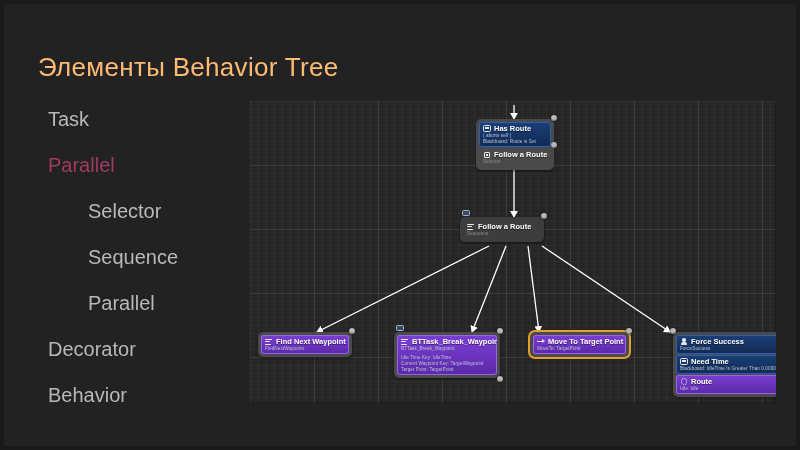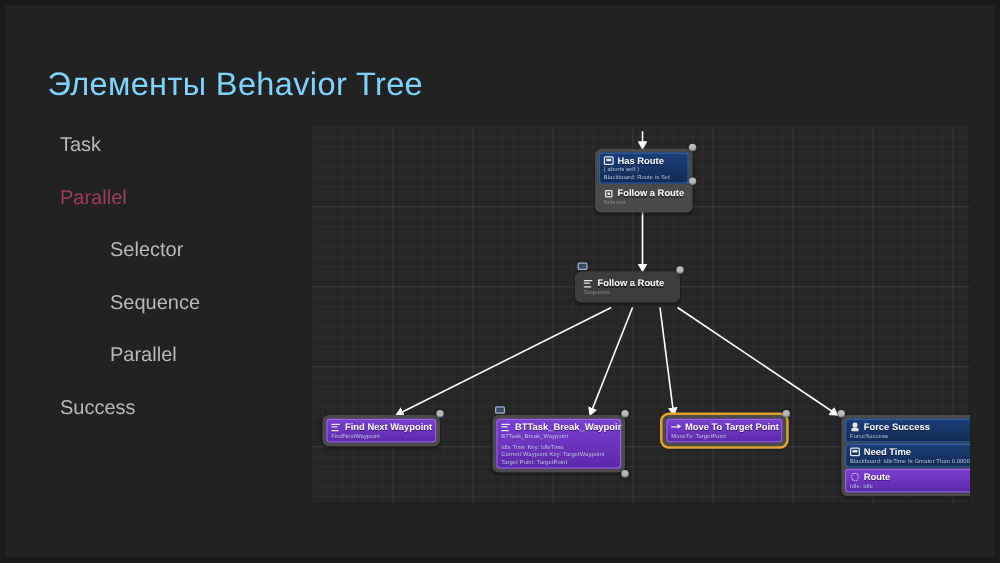--- a/index.html
+++ b/index.html
@@ -12,28 +12,28 @@
   .slide {
     position: absolute;
     left: 4px; top: 4px;
     width: 792px; height: 442px;
     background: #222222;
   }
   .title {
     position: absolute;
     left: 34px; top: 48px;
     font-size: 26px;
-    color: #7dd3fc;
+    color: #fdba74;
     letter-spacing: 0.3px;
     white-space: nowrap;
   }
   
   .outline { position: absolute; left: 44px; top: 105px; width: 200px; }
   .outline-item {
-    font-size: 16px;
+    font-size: 20px;
     color: #b9b9b9;
     line-height: 1;
     margin-bottom: 26px;
     white-space: nowrap;
   }
   .outline-item.lvl1 { padding-left: 0px; }
   .outline-item.lvl2 { padding-left: 40px; }
   .outline-item.accent { color: #9e3a63; }
 
   
@@ -174,21 +174,22 @@
 <div class="slide">
 
   <div class="title">Элементы Behavior Tree</div>
 
   <div class="outline">
     <div class="outline-item lvl1">Task</div>
     <div class="outline-item lvl1 accent">Parallel</div>
     <div class="outline-item lvl2">Selector</div>
     <div class="outline-item lvl2">Sequence</div>
     <div class="outline-item lvl2">Parallel</div>
-    <div class="outline-item lvl1">Success</div>
+    <div class="outline-item lvl1">Decorator</div>
+    <div class="outline-item lvl1">Behavior</div>
   </div>
 
   <div class="canvas">
     <div class="grid-fine"></div>
     <div class="grid-coarse"></div>
 
     <svg class="edges" width="526" height="302">
       <defs>
         <marker id="arw" markerWidth="6" markerHeight="6" refX="4.6" refY="3" orient="auto">
           <path d="M0,0 L5.4,3 L0,6 z" fill="#ffffff"></path>

